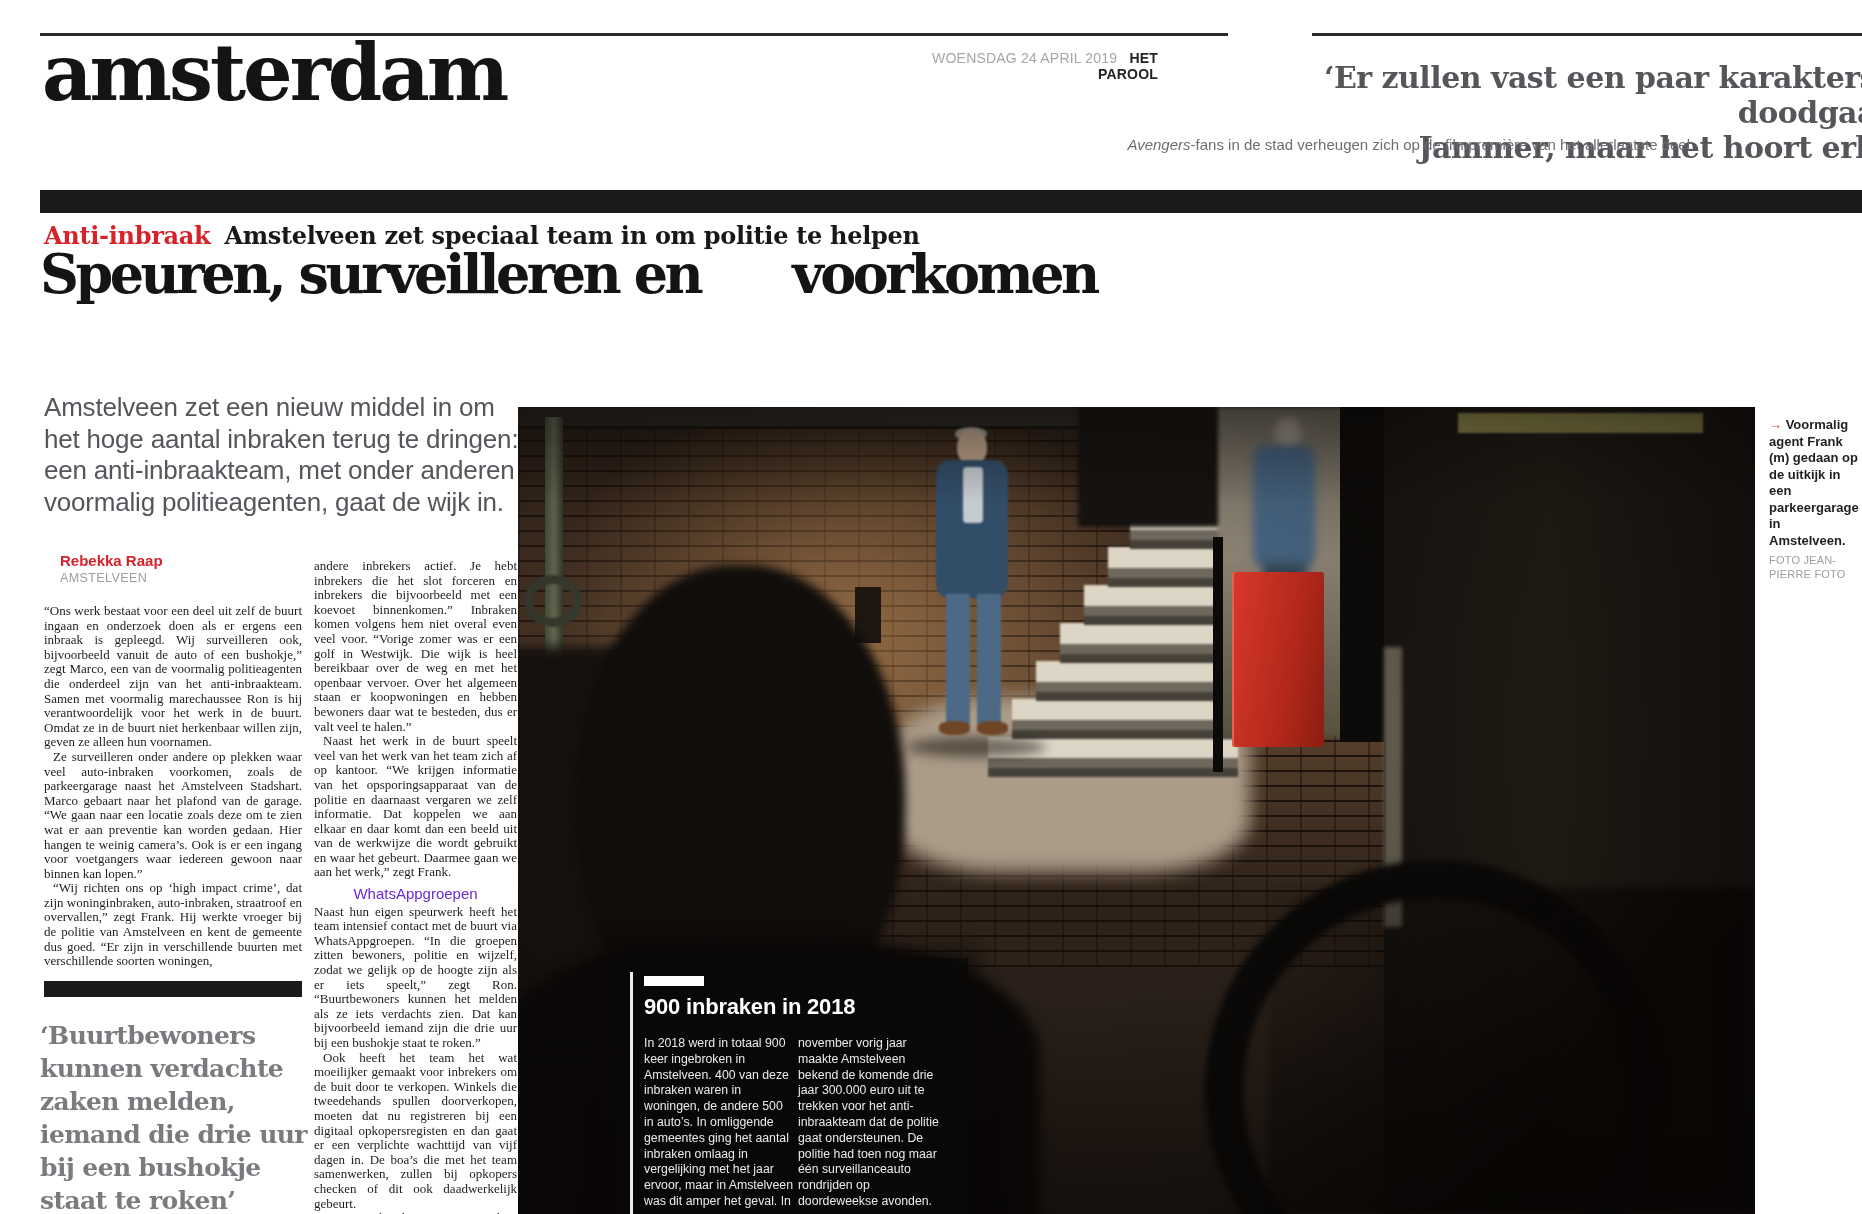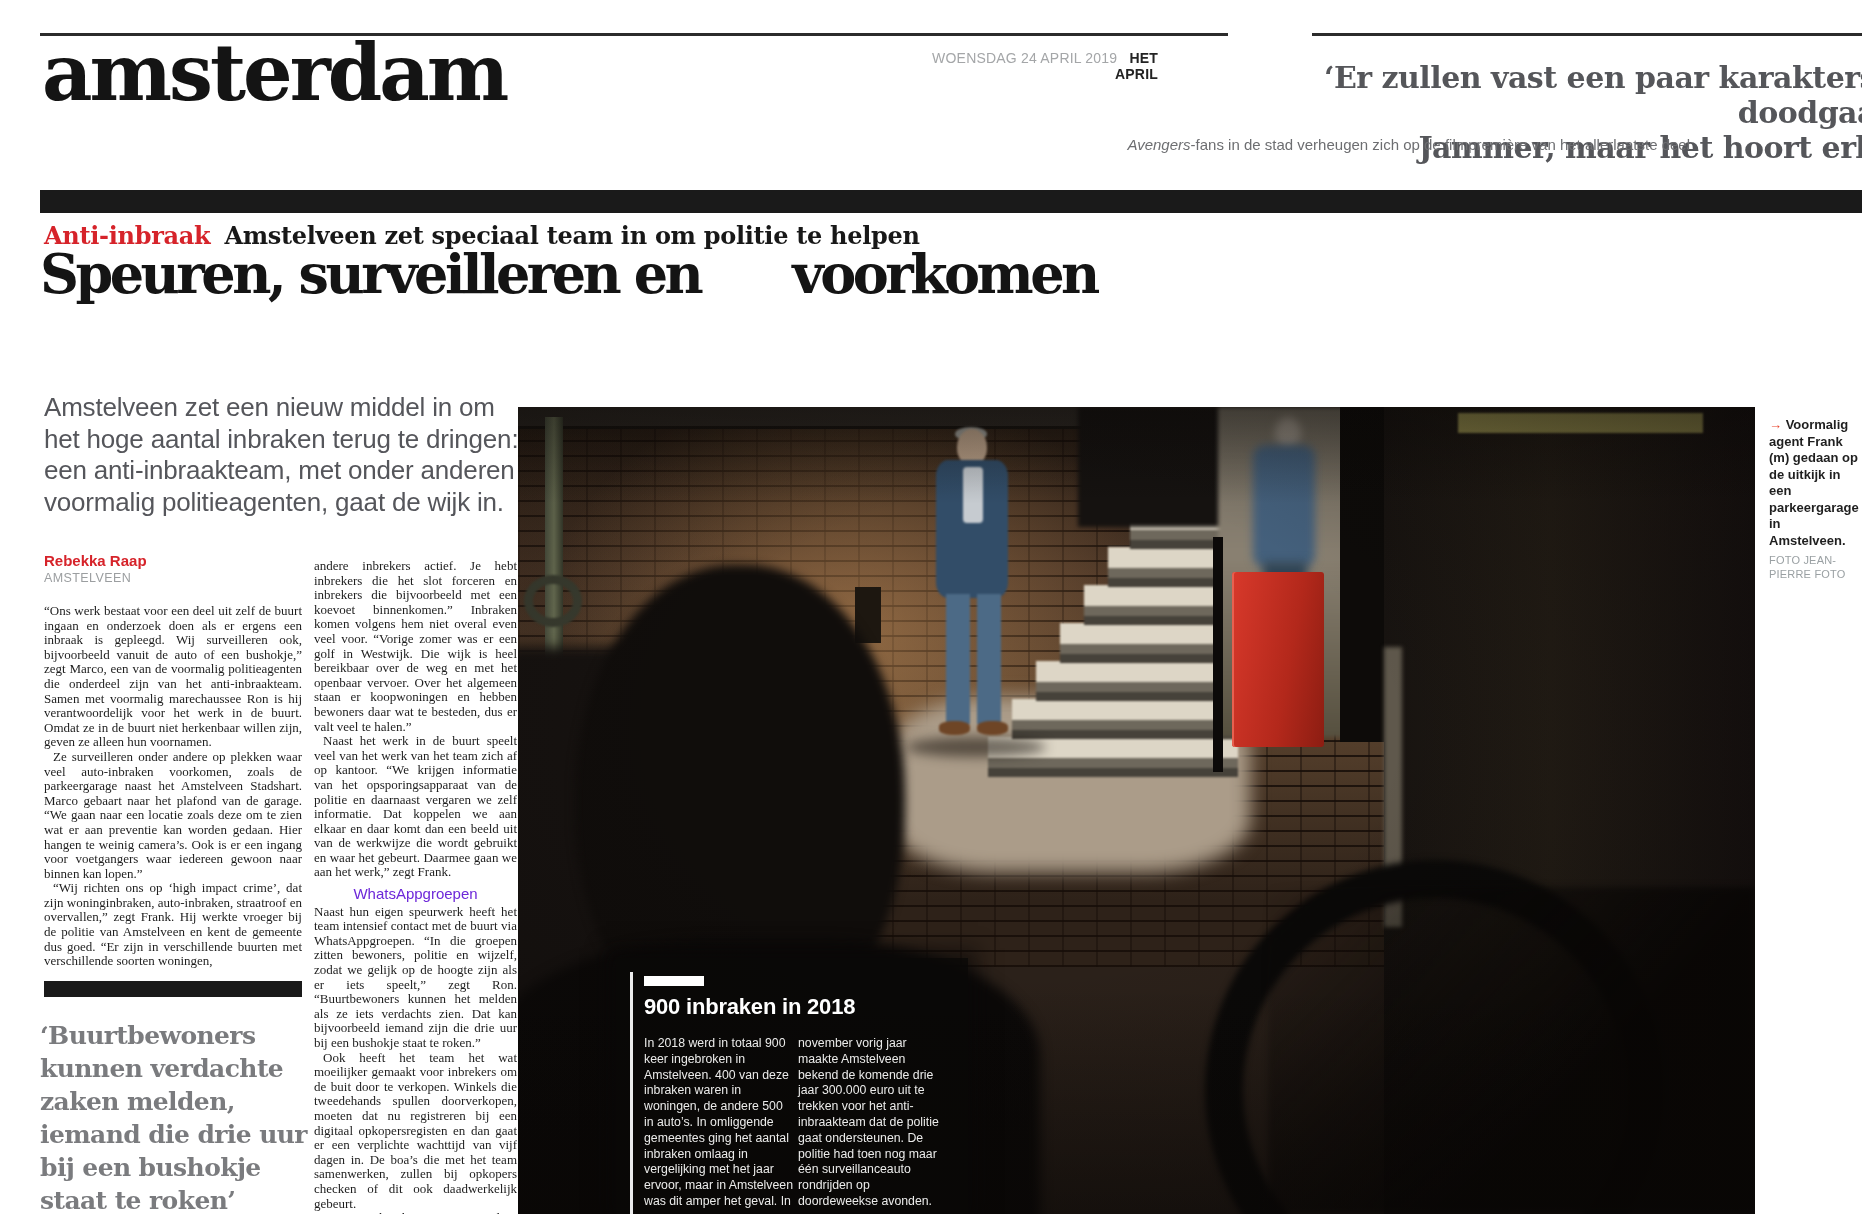--- a/index.html
+++ b/index.html
@@ -50,21 +50,21 @@
     font-family:"DejaVu Serif","Liberation Serif",serif; font-weight:700;
     font-size:54px; letter-spacing:-3.5px; color:#141414; line-height:1.05; }
   .hl-gap { display:inline-block; width:92px; }
 
   
   .intro { position:absolute; left:44px; top:392px; width:478px;
     font-family:"Liberation Sans",sans-serif; font-size:26px; line-height:31.5px;
     color:#55565b; letter-spacing:-.2px; }
 
   
-  .byline { position:absolute; left:44px; top:552px; font-family:"Liberation Sans",sans-serif; }
+  .byline { position:absolute; left:60px; top:552px; font-family:"Liberation Sans",sans-serif; }
   .byline .author { color:#d6232a; font-weight:bold; font-size:15px; }
   .byline .location { color:#9b9ea0; font-size:12.5px; letter-spacing:.4px; margin-top:2px; }
 
   
   .col { position:absolute; overflow:hidden; font-size:13px; line-height:14.6px;
     text-align:justify; color:#1d1d1d; }
   .col p { margin:0; }
   .col p.ind { text-indent:9px; }
   .col1 { left:44px; top:604px; width:258px; height:374px; }
   .col2 { left:314px; top:559px; width:203px; height:655px; }
@@ -173,21 +173,21 @@
 
 <div class="page">
 
   <div class="rule rule-left"></div>
   <div class="rule rule-right"></div>
 
   <h1 class="masthead">amsterdam</h1>
 
   <div class="dateline">
     <span class="date">WOENSDAG 24 APRIL 2019</span>
-    <span class="paper">HET APRIL</span>
+    <span class="paper">HET PAROOL</span>
   </div>
 
   <div class="teaser">
     <div>‘Er zullen vast een paar karakters doodgaa</div>
     <div>Jammer, maar het hoort erb</div>
   </div>
   <div class="teaser-sub"><i>Avengers</i><span>-fans in de stad verheugen zich op de filmpremière van het allerlaatste deel</span></div>
 
   <div class="black-bar"></div>
 

